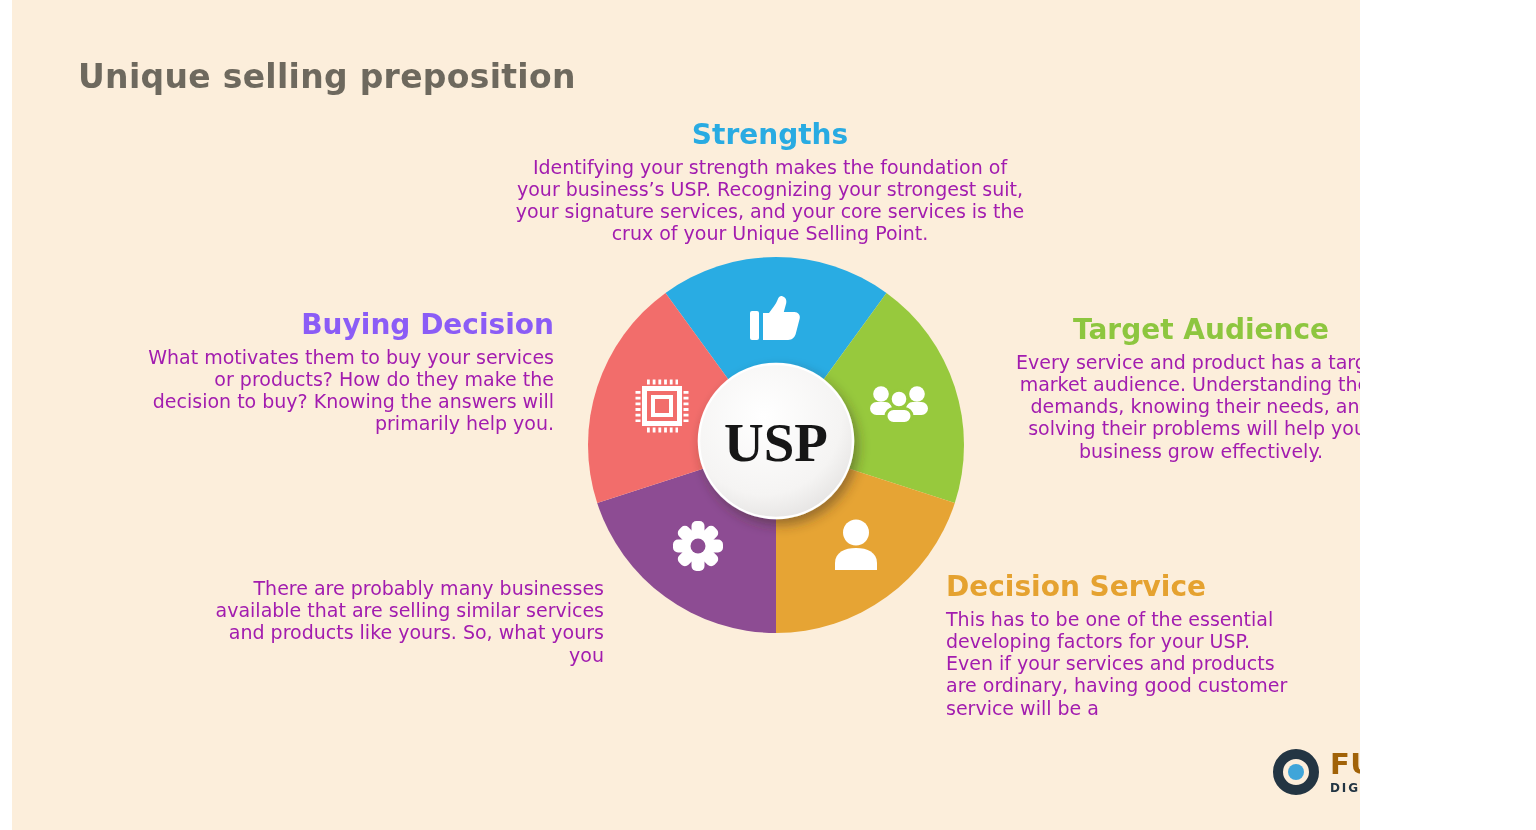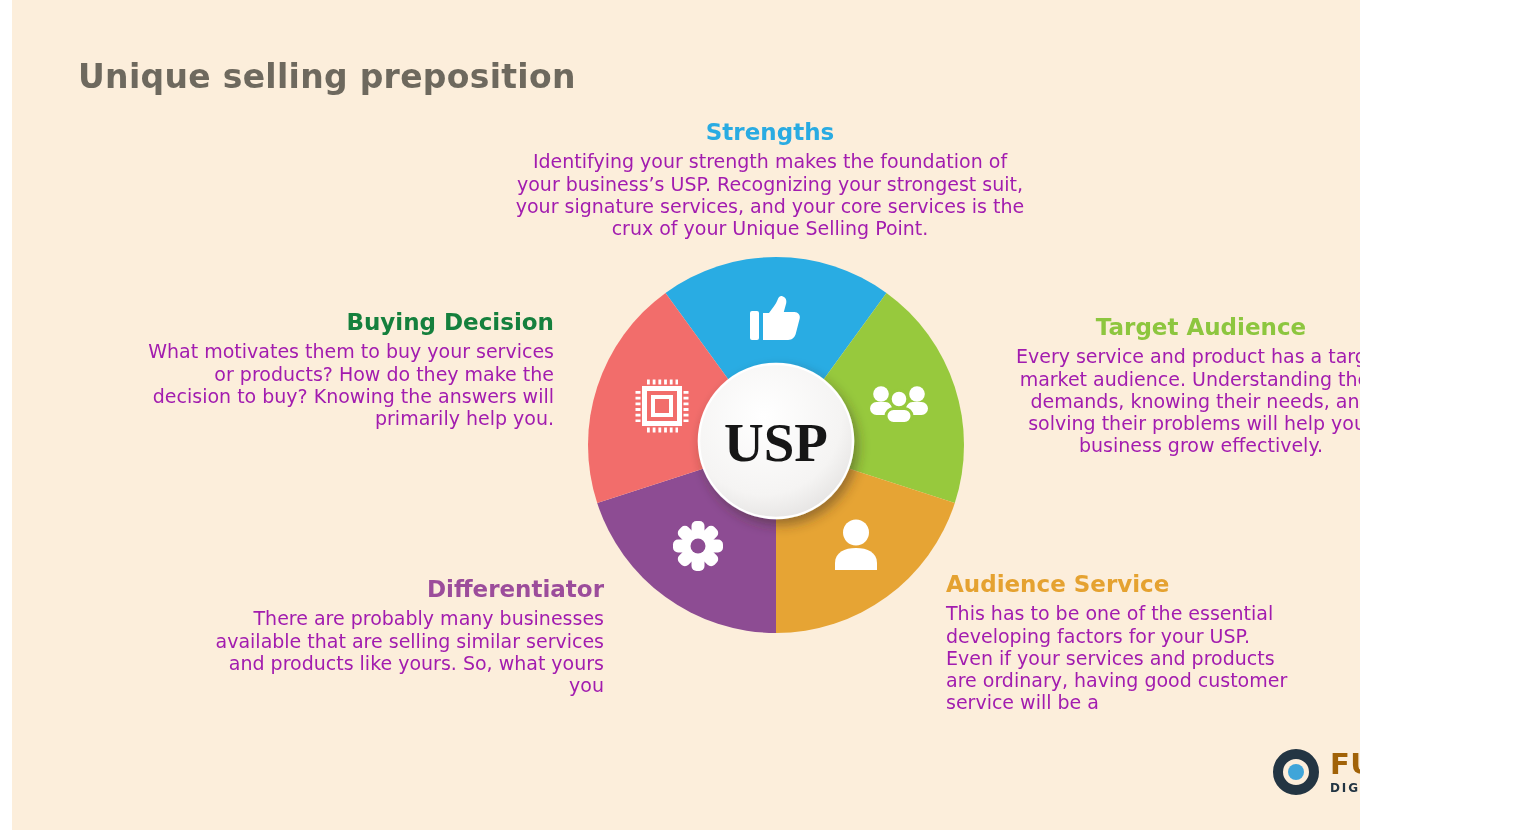--- a/index.html
+++ b/index.html
@@ -18,34 +18,34 @@
     top: 57px;
     margin: 0;
     font-size: 33px;
     font-weight: bold;
     color: #6E695E;
     letter-spacing: 0.3px;
   }
   .block { position: absolute; }
   .block h2 {
     margin: 0 0 5px 0;
-    font-size: 23px;
+    font-size: 28px;
     font-weight: bold;
     line-height: 1.1;
   }
   .block p {
     margin: 0;
     font-size: 19px;
     line-height: 1.17;
     color: #a21caf;
   }
   .block-strengths   { left: 498px; top: 120px; width: 520px; text-align: center; }
   .block-strengths h2 { color: #29ABE2; }
   .block-buying      { left: 136px; top: 310px; width: 406px; text-align: right; }
-  .block-buying h2   { color: #15803d; }
+  .block-buying h2   { color: #8b5cf6; }
   .block-target      { left: 983px; top: 315px; width: 412px; text-align: center; }
   .block-target h2   { color: #8DC63F; }
   .block-customer    { left: 934px; top: 572px; width: 352px; text-align: left; }
   .block-customer h2 { color: #E5A230; }
   .block-diff        { left: 176px; top: 577px; width: 416px; text-align: right; }
   .block-diff h2     { color: #9C4D9B; }
 
   .wheel-svg {
     position: absolute;
     left: 569px;
@@ -118,26 +118,25 @@
     <h2>Buying Decision</h2>
     <p>What motivates them to buy your services or products? How do they make the decision to buy? Knowing the answers will primarily help you.</p>
   </section>
 
   <section class="block block-target">
     <h2>Target Audience</h2>
     <p>Every service and product has a target market audience. Understanding their demands, knowing their needs, and solving their problems will help your business grow effectively.</p>
   </section>
 
   <section class="block block-customer">
-    <h2>Audience Service</h2>
+    <h2>Decision Service</h2>
     <p>This has to be one of the essential developing factors for your USP. Even if your services and products are ordinary, having good customer service will be a</p>
   </section>
 
   <section class="block block-diff">
-    <h2>Differentiator</h2>
     <p>There are probably many businesses available that are selling similar services and products like yours. So, what yours you</p>
   </section>
 
   <svg class="wheel-svg" viewBox="0 0 390 390">
     <defs>
       <radialGradient id="centerGrad" cx="42%" cy="34%" r="78%">
         <stop offset="0%" stop-color="#ffffff"></stop>
         <stop offset="65%" stop-color="#F5F4F3"></stop>
         <stop offset="100%" stop-color="#DEDCDB"></stop>
       </radialGradient>

